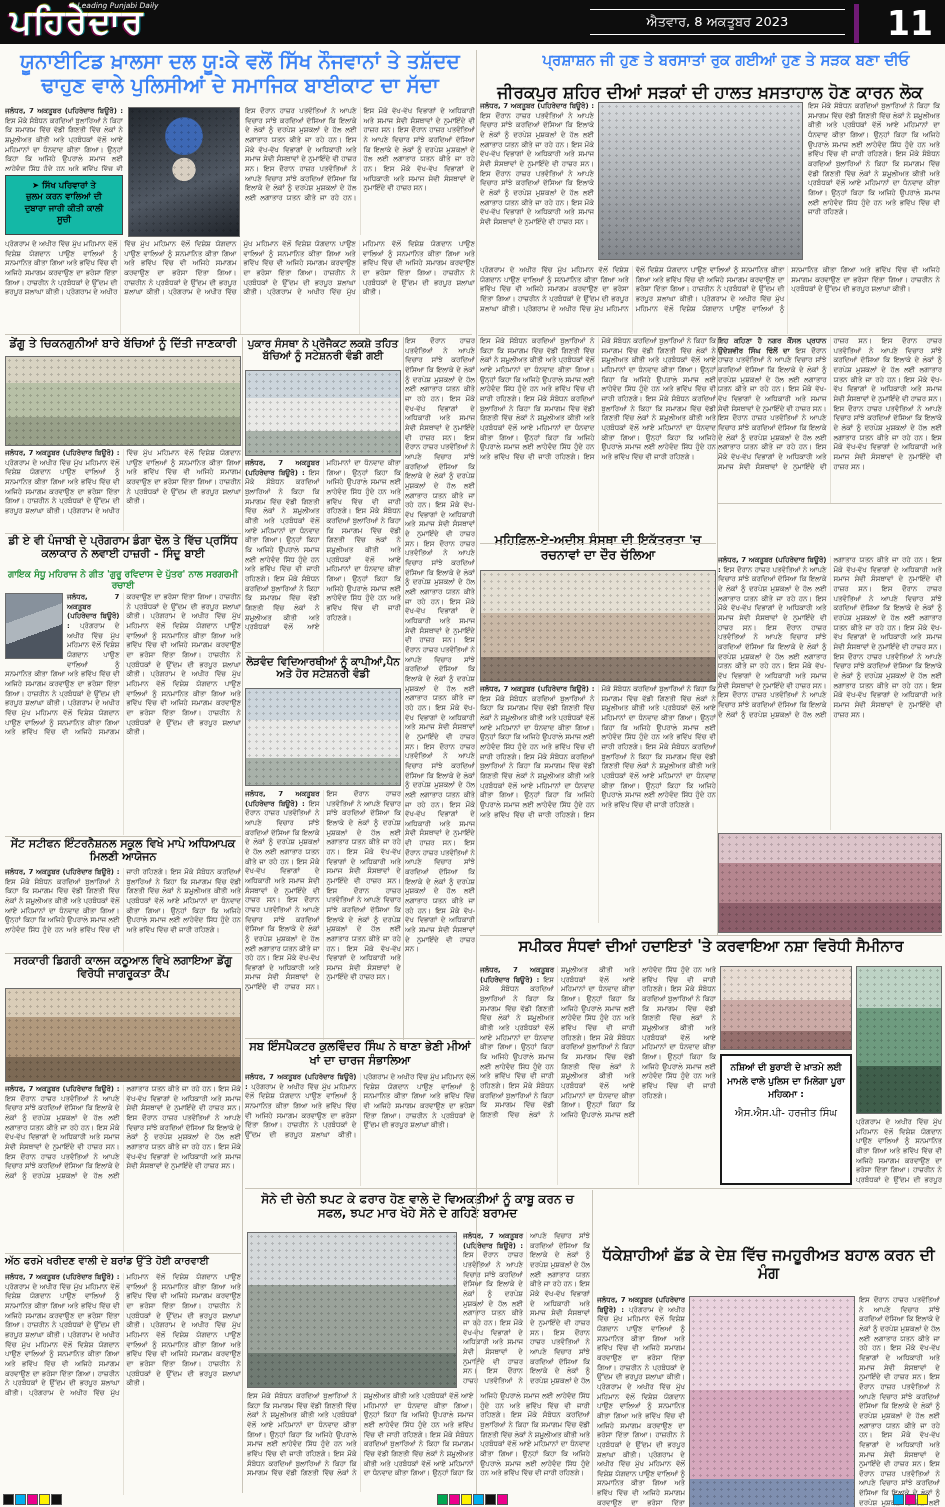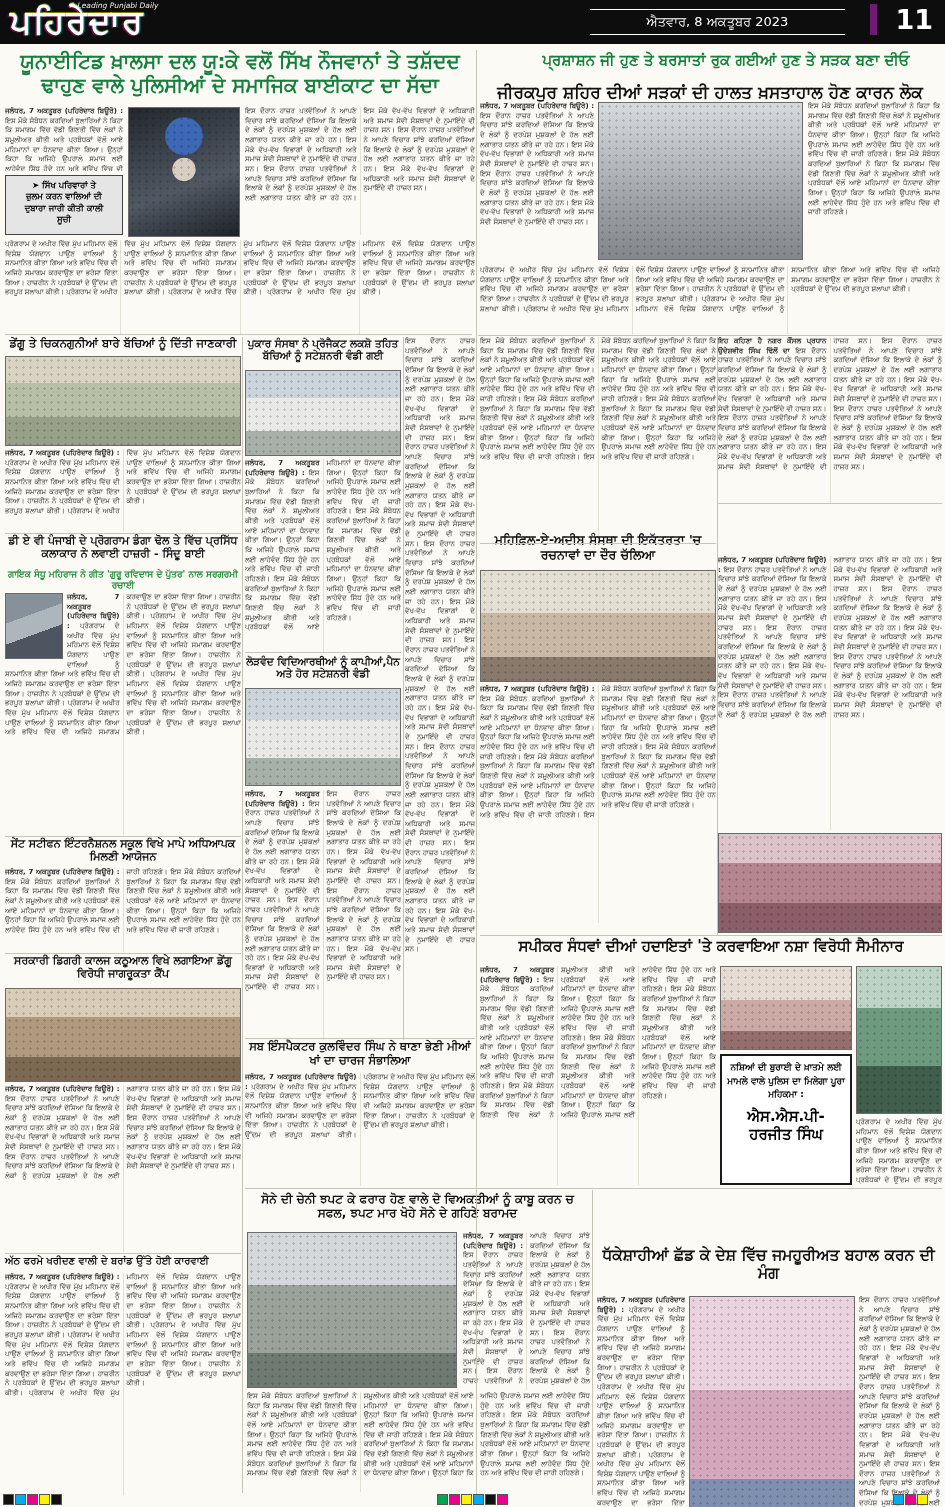--- a/index.html
+++ b/index.html
@@ -1,60 +1,60 @@
 <!DOCTYPE html>
 <html lang="pa"><head>
 <meta charset="utf-8">
 <style>
   *{margin:0;padding:0;box-sizing:border-box}
   html,body{background:#9a9a9a}
   #page{position:relative;width:945px;height:1507px;margin:0 auto;background:#fbfaf5;
         font-family:"DejaVu Sans","Liberation Sans",sans-serif;overflow:hidden}
   .abs{position:absolute}
   .hl{font-weight:bold;color:#101010;line-height:1.18}
-  .blue{color:#15803d}
+  .blue{color:#3b82f6}
   .center{text-align:center}
   .body-text{font-size:7px;line-height:1.38;text-align:justify;color:#1c1c1c;overflow:hidden}
   .cols-2{column-count:2;column-gap:7px;column-rule:1px solid #e3dfd5}
   .cols-3{column-count:3;column-gap:7px;column-rule:1px solid #e3dfd5}
   .cols-4{column-count:4;column-gap:7px;column-rule:1px solid #e3dfd5}
   .b{font-weight:bold}
   .green{color:#1d8a34;font-weight:bold}
   .rule{position:absolute;background:#c9c4b8}
   
   #masthead{position:absolute;left:0;top:0;width:945px;height:44px;background:#0d0d0d;color:#fff}
   #logo{position:absolute;left:10px;top:2px;font-size:33px;font-weight:bold;letter-spacing:2px;
         text-shadow:1.5px 0 0 rgba(0,220,255,.45),-1.5px .5px 0 rgba(255,0,150,.4),.5px -1px 0 rgba(255,242,0,.5)}
   #tagline{position:absolute;left:70px;top:1px;font-size:7.5px;font-style:italic;color:#eee}
   #dateband{position:absolute;left:590px;top:9px;width:255px;height:26px;border-top:1px solid #fff;
         border-bottom:1px solid #fff;font-size:13px;display:flex;align-items:center;justify-content:center}
-  #pagenum{position:absolute;right:12px;top:4px;font-size:27px;font-weight:bold;border-left:7px solid #701a75;padding-left:18px}
+  #pagenum{position:absolute;right:12px;top:4px;font-size:33px;font-weight:bold;border-left:5px solid #701a75;padding-left:28px}
   
   .ph{position:absolute;border:1px solid #6b6b6b;overflow:hidden}
   .ph::after{content:"";position:absolute;inset:0;background:radial-gradient(rgba(0,0,0,.16) 1px,transparent 1.4px);background-size:7px 7px}
   .ph-speaker{background:radial-gradient(circle at 50% 22%,#3d68b5 0 16%,transparent 17%),
               radial-gradient(circle at 50% 48%,#d8cfc2 0 13%,transparent 14%),
               linear-gradient(160deg,#23282e,#505863 60%,#1e2228)}
   .ph-road{background:linear-gradient(180deg,#d7dadd 0%,#b6babe 38%,#989ca1 70%,#83878c 100%)}
   .ph-group{background:linear-gradient(180deg,#d8d3c2 0 30%,#b7c0a6 30% 68%,#98a089 68%)}
   .ph-kids{background:linear-gradient(180deg,#ccd5dc 0 32%,#e9e9e7 32% 72%,#a8b1a9 72%)}
   .ph-mehfil{background:linear-gradient(180deg,#e4dfd3 0 38%,#c9b8a6 38% 78%,#8a7a6d 78%)}
   .ph-voc{background:linear-gradient(180deg,#dcc4ca 0 30%,#b5868f 30% 70%,#8c5e6a 70%)}
   .ph-class{background:linear-gradient(180deg,#dacdb8 0 30%,#b1997d 30% 74%,#7c6954 74%)}
   .ph-police{background:linear-gradient(180deg,#d4d8da 0 34%,#9aa29a 34% 78%,#6f7a72 78%)}
   .ph-protest{background:linear-gradient(180deg,#ead3de 0 38%,#d6a8bd 38% 74%,#7f8fb0 74%)}
   .ph-ssp{background:linear-gradient(180deg,#bdd3c5 0 28%,#6e9b7f 28% 68%,#3f5e4b 68%)}
   .ph-seminar{background:linear-gradient(180deg,#e7dcd3 0 40%,#cbaaa6 40% 78%,#956f6d 78%)}
   .float-ph{float:left;width:58px;height:66px;border:1px solid #6b6b6b;margin:0 4px 2px 0;
             background:linear-gradient(160deg,#87919c 0 35%,#aeb6bd 35% 60%,#4d5560 60%)}
   
-  .callout{border:1px solid #444;background:#e5e5e5;font-size:8.5px;font-weight:bold;line-height:1.35;padding:4px 17px;text-align:center}
+  .callout{border:1px solid #444;background:#14b8a6;font-size:8.5px;font-weight:bold;line-height:1.35;padding:4px 17px;text-align:center}
   .quotebox{border:2px solid #1a1a1a;background:#fff;padding:5px 4px;text-align:center}
   .quotebox .qb-main{font-size:9px;font-weight:bold;line-height:1.5}
-  .quotebox .qb-attrib{font-size:15px;font-weight:bold;margin-top:5px}
+  .quotebox .qb-attrib{font-size:10px;font-weight:normal;margin-top:5px}
   
   .regs{position:absolute;display:flex;gap:1px}
   .regs span{width:11px;height:11px;display:block;border:0.5px solid #555}
 </style>
 </head>
 <body>
 
 <div id="page">
 
   <header id="masthead">

